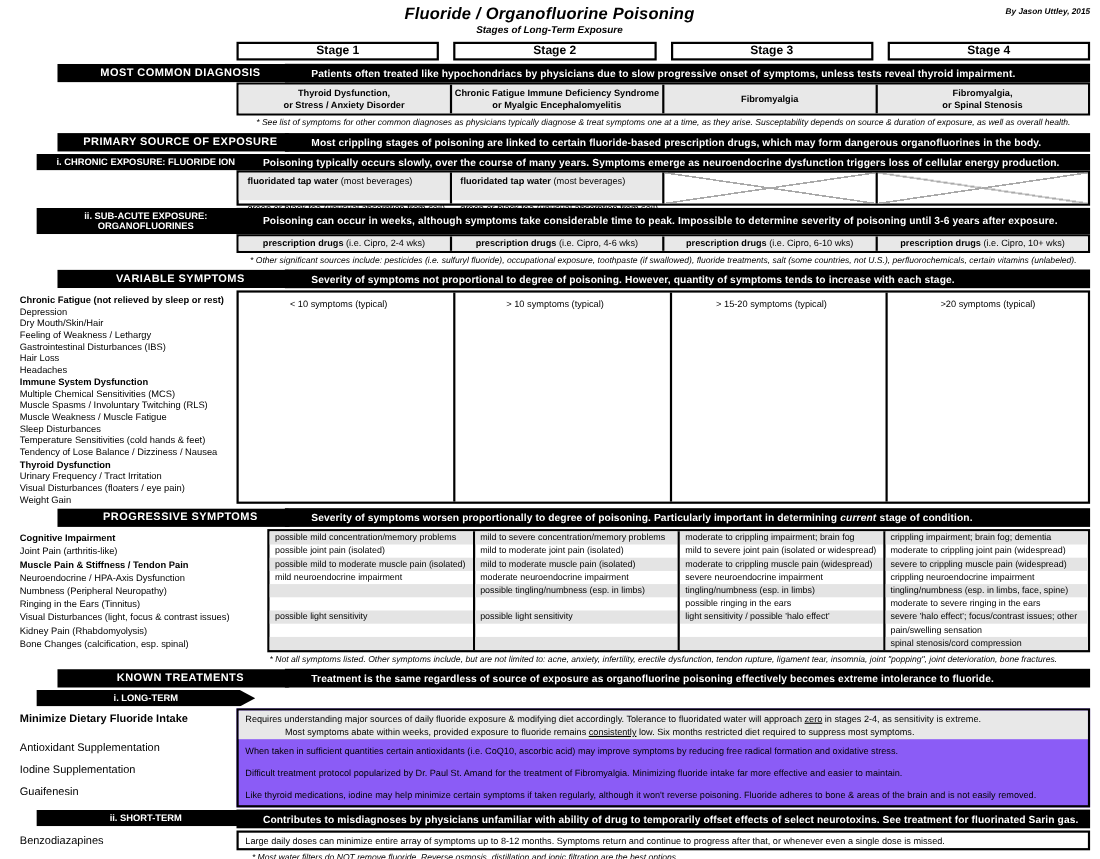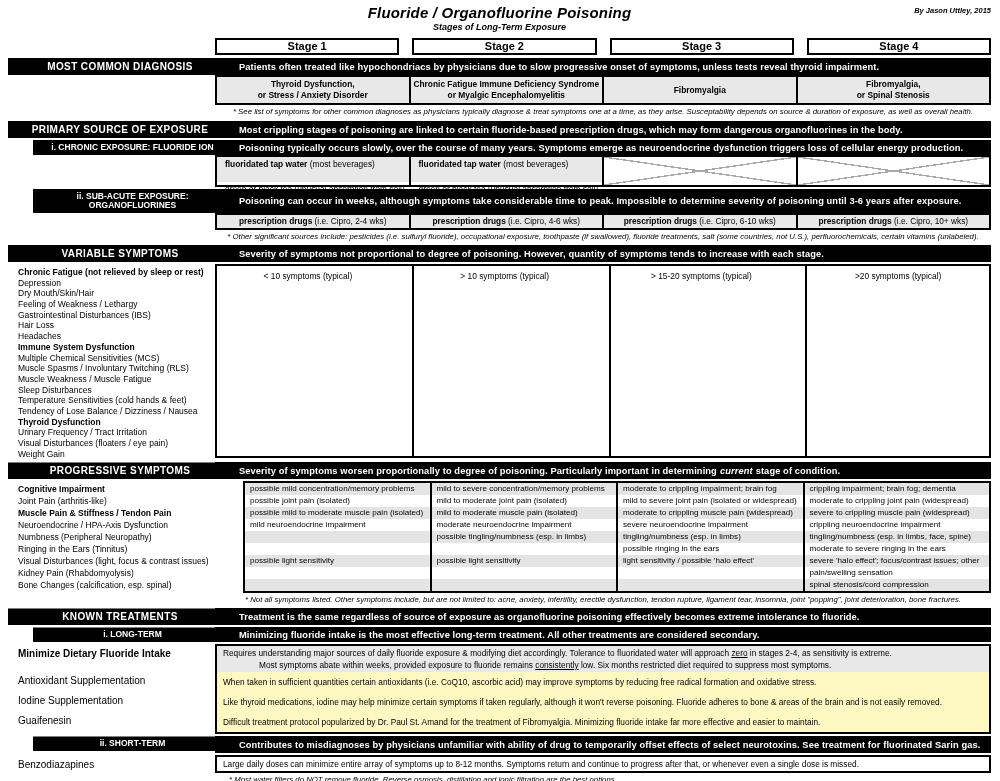--- a/index.html
+++ b/index.html
@@ -15,21 +15,21 @@
 
   
   .stage-row { display:flex; margin-left:207px; gap:13px; }
   .stage-box { flex:1; border:2px solid #000; font-weight:bold; font-size:11px; text-align:center; height:17px; line-height:13px; }
 
   
   .band { display:flex; align-items:stretch; }
   .m2{margin-top:2px}.m3{margin-top:3px}.m4{margin-top:4px}
   .arrow { background:#000; color:#fff; font-weight:bold; display:flex; flex-direction:column; align-items:center; justify-content:center;
            clip-path:polygon(0 0, calc(100% - 14px) 0, 100% 50%, calc(100% - 14px) 100%, 0 100%);
-           position:relative; z-index:2; text-align:center; line-height:1.1; }
+           position:relative; z-index:2; text-align:center; line-height:1.1;margin-left:44px; }
   .arrow.l1 { width:224px; margin-right:-17px; font-size:10px; height:17px; letter-spacing:.4px; }
   .arrow.l2 { width:199px; margin-left:25px; margin-right:-17px; font-size:8.5px; height:15px; }
   .arrow.l2.tall { height:24px; }
   .banner { flex:1; background:#000; color:#fff; font-weight:bold; font-size:9.3px; display:flex; align-items:center; padding-left:24px; min-height:17px; letter-spacing:.1px; white-space:nowrap; }
   .banner .it { font-style:italic; padding:0 3px; }
   .band .banner.h15{min-height:15px}
 
   
   .row { display:flex; }
   .spacer { width:207px; flex:none; }
@@ -75,21 +75,21 @@
   .p-col + .p-col { border-left:2px solid #000; }
   .p-col > div { height:12px; line-height:12px; font-size:8.1px; padding-left:5px; white-space:nowrap; overflow:hidden; }
   .p-col > div:nth-of-type(odd) { background:#e4e4e4; }
 
   
   .t-row { display:flex; margin-top:2px; }
   .t-left { width:207px; flex:none; padding-left:10px; font-size:10px; }
   .t-left .tl { display:flex; align-items:center; }
   .t-left .tl.h26 { height:26px; align-items:flex-start; padding-top:4px; }
   .t-left .tl.h20 { height:20px; }
-  .t-box { flex:1; border:2px solid #000; background:#fef9c3; }
+  .t-box { flex:1; border:2px solid #000; background:#8b5cf6; }
   .t-r1 { background:#e8e8e8; height:26px; padding:2px 6px 0 6px; font-size:8.3px; line-height:11.5px; white-space:nowrap; overflow:hidden; }
   .t-r1 .ln2 { padding-left:36px; }
   .t-r { height:20px; line-height:20px; padding-left:6px; font-size:8.3px; white-space:nowrap; overflow:hidden; }
   .u { text-decoration:underline; }
   .st-box { flex:1; border:2px solid #000; height:18px; line-height:14px; padding-left:6px; font-size:8.3px; white-space:nowrap; overflow:hidden; }
 </style>
 </head>
 <body>
 
 <div class="page">
@@ -286,37 +286,36 @@
     </div>
   </div>
   <div class="fnote">* Not all symptoms listed.  Other symptoms include, but are not limited to:  acne, anxiety, infertility, erectile dysfunction, tendon rupture, ligament tear, insomnia, joint "popping", joint deterioration, bone fractures.</div>
 
   <div class="band m3">
     <div class="arrow l1">KNOWN TREATMENTS</div>
     <div class="banner">Treatment is the same regardless of source of exposure as organofluorine poisoning effectively becomes extreme intolerance to fluoride.</div>
   </div>
   <div class="band m2">
     <div class="arrow l2">i. LONG-TERM</div>
-    <div class="banner h15">Minimizing fluoride intake is the most effective long-term treatment.  All other treatments are considered secondary.</div>
   </div>
   <div class="t-row">
     <div class="t-left">
       <div class="tl h26 bold">Minimize Dietary Fluoride Intake</div>
       <div class="tl h20">Antioxidant Supplementation</div>
       <div class="tl h20">Iodine Supplementation</div>
       <div class="tl h20">Guaifenesin</div>
     </div>
     <div class="t-box">
       <div class="t-r1">
         <div class="ln1"><span>Requires understanding major sources of daily fluoride exposure &amp; modifying diet accordingly.  Tolerance to fluoridated water will approach </span><span class="u">zero</span><span> in stages 2-4, as sensitivity is extreme.</span></div>
         <div class="ln2"><span>Most symptoms abate within weeks, provided exposure to fluoride remains </span><span class="u">consistently</span><span> low.  Six months restricted diet required to suppress most symptoms.</span></div>
       </div>
       <div class="t-r">When taken in sufficient quantities certain antioxidants (i.e. CoQ10, ascorbic acid) may improve symptoms by reducing free radical formation and oxidative stress.</div>
+      <div class="t-r">Difficult treatment protocol popularized by Dr. Paul St. Amand for the treatment of Fibromyalgia.  Minimizing fluoride intake far more effective and easier to maintain.</div>
       <div class="t-r">Like thyroid medications, iodine may help minimize certain symptoms if taken regularly, although it won't reverse poisoning. Fluoride adheres to bone &amp; areas of the brain and is not easily removed.</div>
-      <div class="t-r">Difficult treatment protocol popularized by Dr. Paul St. Amand for the treatment of Fibromyalgia.  Minimizing fluoride intake far more effective and easier to maintain.</div>
     </div>
   </div>
   <div class="band m2">
     <div class="arrow l2">ii. SHORT-TERM</div>
     <div class="banner">Contributes to misdiagnoses by physicians unfamiliar with ability of drug to temporarily offset effects of select neurotoxins. See treatment for fluorinated Sarin gas.</div>
   </div>
   <div class="t-row">
     <div class="t-left">
       <div class="tl" style="height:18px">Benzodiazapines</div>
     </div>

